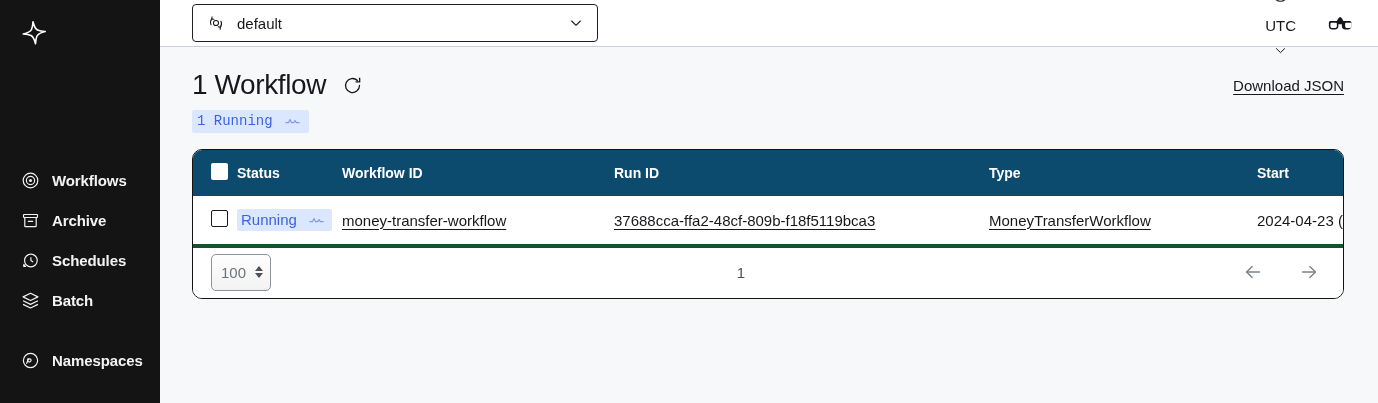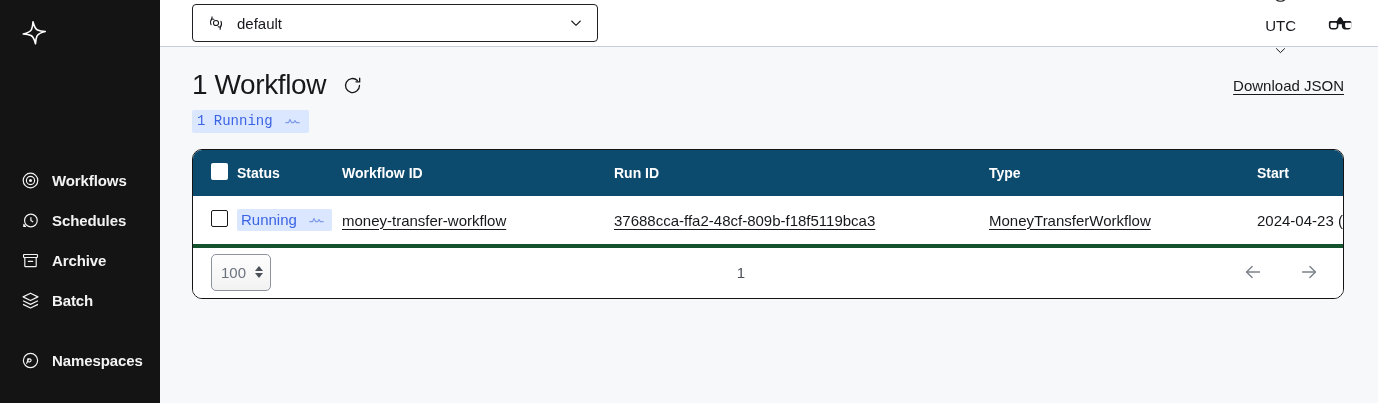--- a/index.html
+++ b/index.html
@@ -236,37 +236,37 @@
             <circle cx="12" cy="12" r="5.2"></circle>
             <circle cx="12" cy="12" r="1.9" fill="#f3f3f3" stroke="none"></circle>
           </svg>
         </span>
         <span class="nav-label">Workflows</span>
       </div>
 
       <div class="nav-item">
         <span class="nav-ico">
           <svg width="19" height="19" viewBox="0 0 24 24" fill="none" stroke="#f3f3f3" stroke-width="1.5">
+            <rect x="3.2" y="4.4" width="17.6" height="3.8" rx="0.8"></rect>
+            <path d="M4.8 8.2v10.6a.9.9 0 0 0 .9.9h12.6a.9.9 0 0 0 .9-.9V8.2"></path>
+            <path d="M9.3 13.2h5.4" stroke-linecap="round"></path>
+          </svg>
+        </span>
+        <span class="nav-label">Archive</span>
+      </div>
+
+      <div class="nav-item">
+        <span class="nav-ico">
+          <svg width="19" height="19" viewBox="0 0 24 24" fill="none" stroke="#f3f3f3" stroke-width="1.5">
             <circle cx="12.5" cy="12" r="8"></circle>
             <path d="M12.5 7.8V12l2.8 1.9"></path>
             <path d="M5.3 17.6l-1.9 1.8M3.4 19.4l2.4.2M3.4 19.4l.2-2.4" stroke-linecap="round"></path>
           </svg>
         </span>
         <span class="nav-label">Schedules</span>
-      </div>
-
-      <div class="nav-item">
-        <span class="nav-ico">
-          <svg width="19" height="19" viewBox="0 0 24 24" fill="none" stroke="#f3f3f3" stroke-width="1.5">
-            <rect x="3.2" y="4.4" width="17.6" height="3.8" rx="0.8"></rect>
-            <path d="M4.8 8.2v10.6a.9.9 0 0 0 .9.9h12.6a.9.9 0 0 0 .9-.9V8.2"></path>
-            <path d="M9.3 13.2h5.4" stroke-linecap="round"></path>
-          </svg>
-        </span>
-        <span class="nav-label">Archive</span>
       </div>
 
       <div class="nav-item">
         <span class="nav-ico">
           <svg width="19" height="19" viewBox="0 0 24 24" fill="none" stroke="#f3f3f3" stroke-width="1.5" stroke-linejoin="round">
             <path d="M12 2.8 2.6 7.4 12 12l9.4-4.6z"></path>
             <path d="M2.6 12.3 12 16.9l9.4-4.6"></path>
             <path d="M2.6 16.9 12 21.5l9.4-4.6"></path>
           </svg>
         </span>

